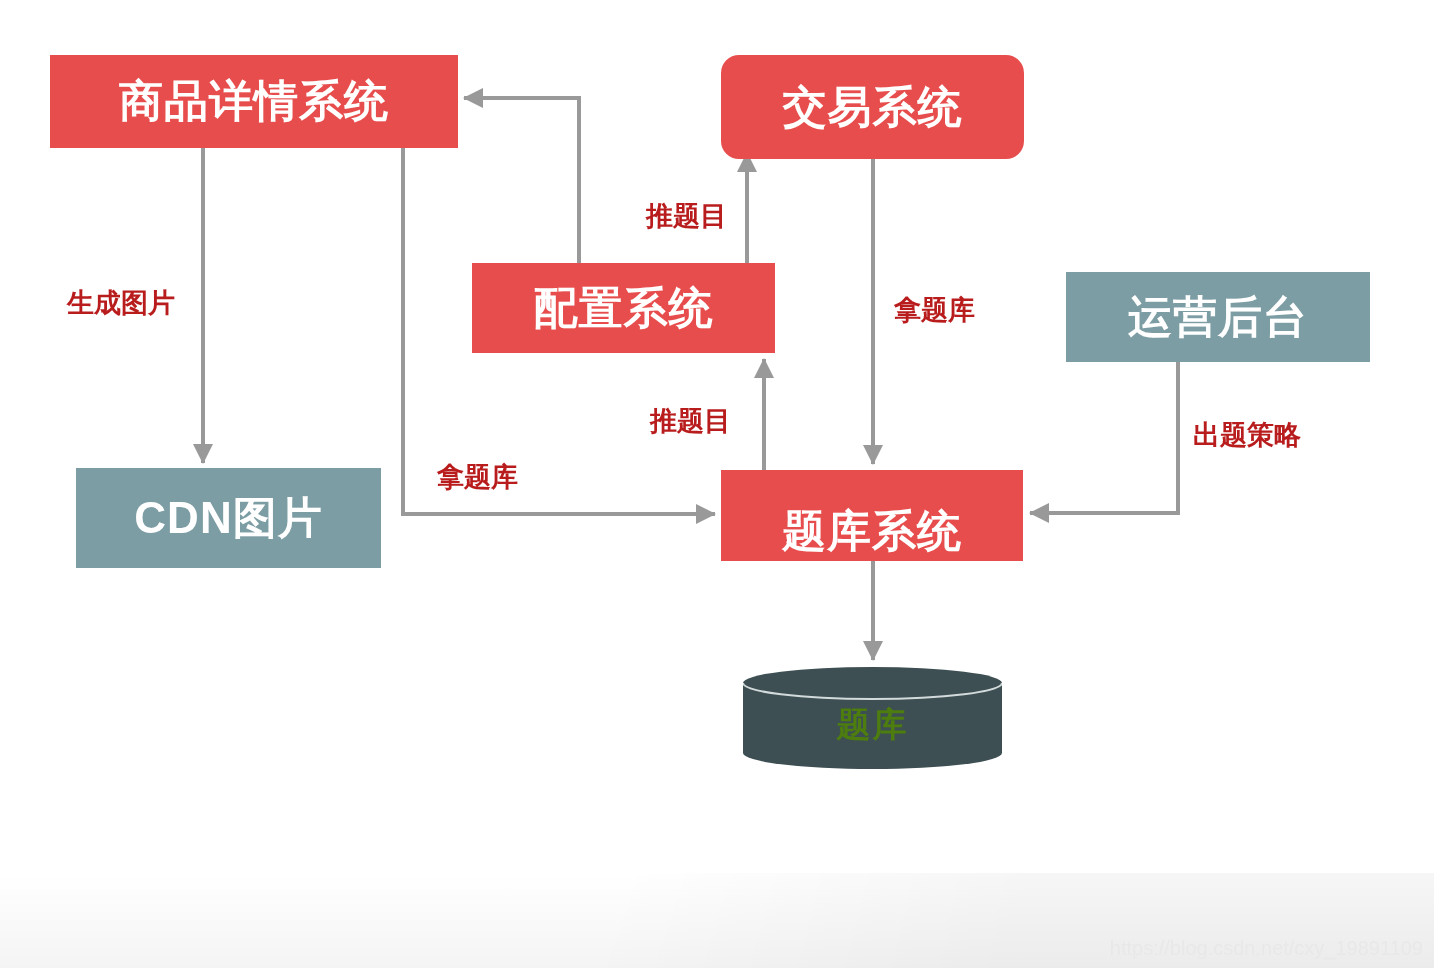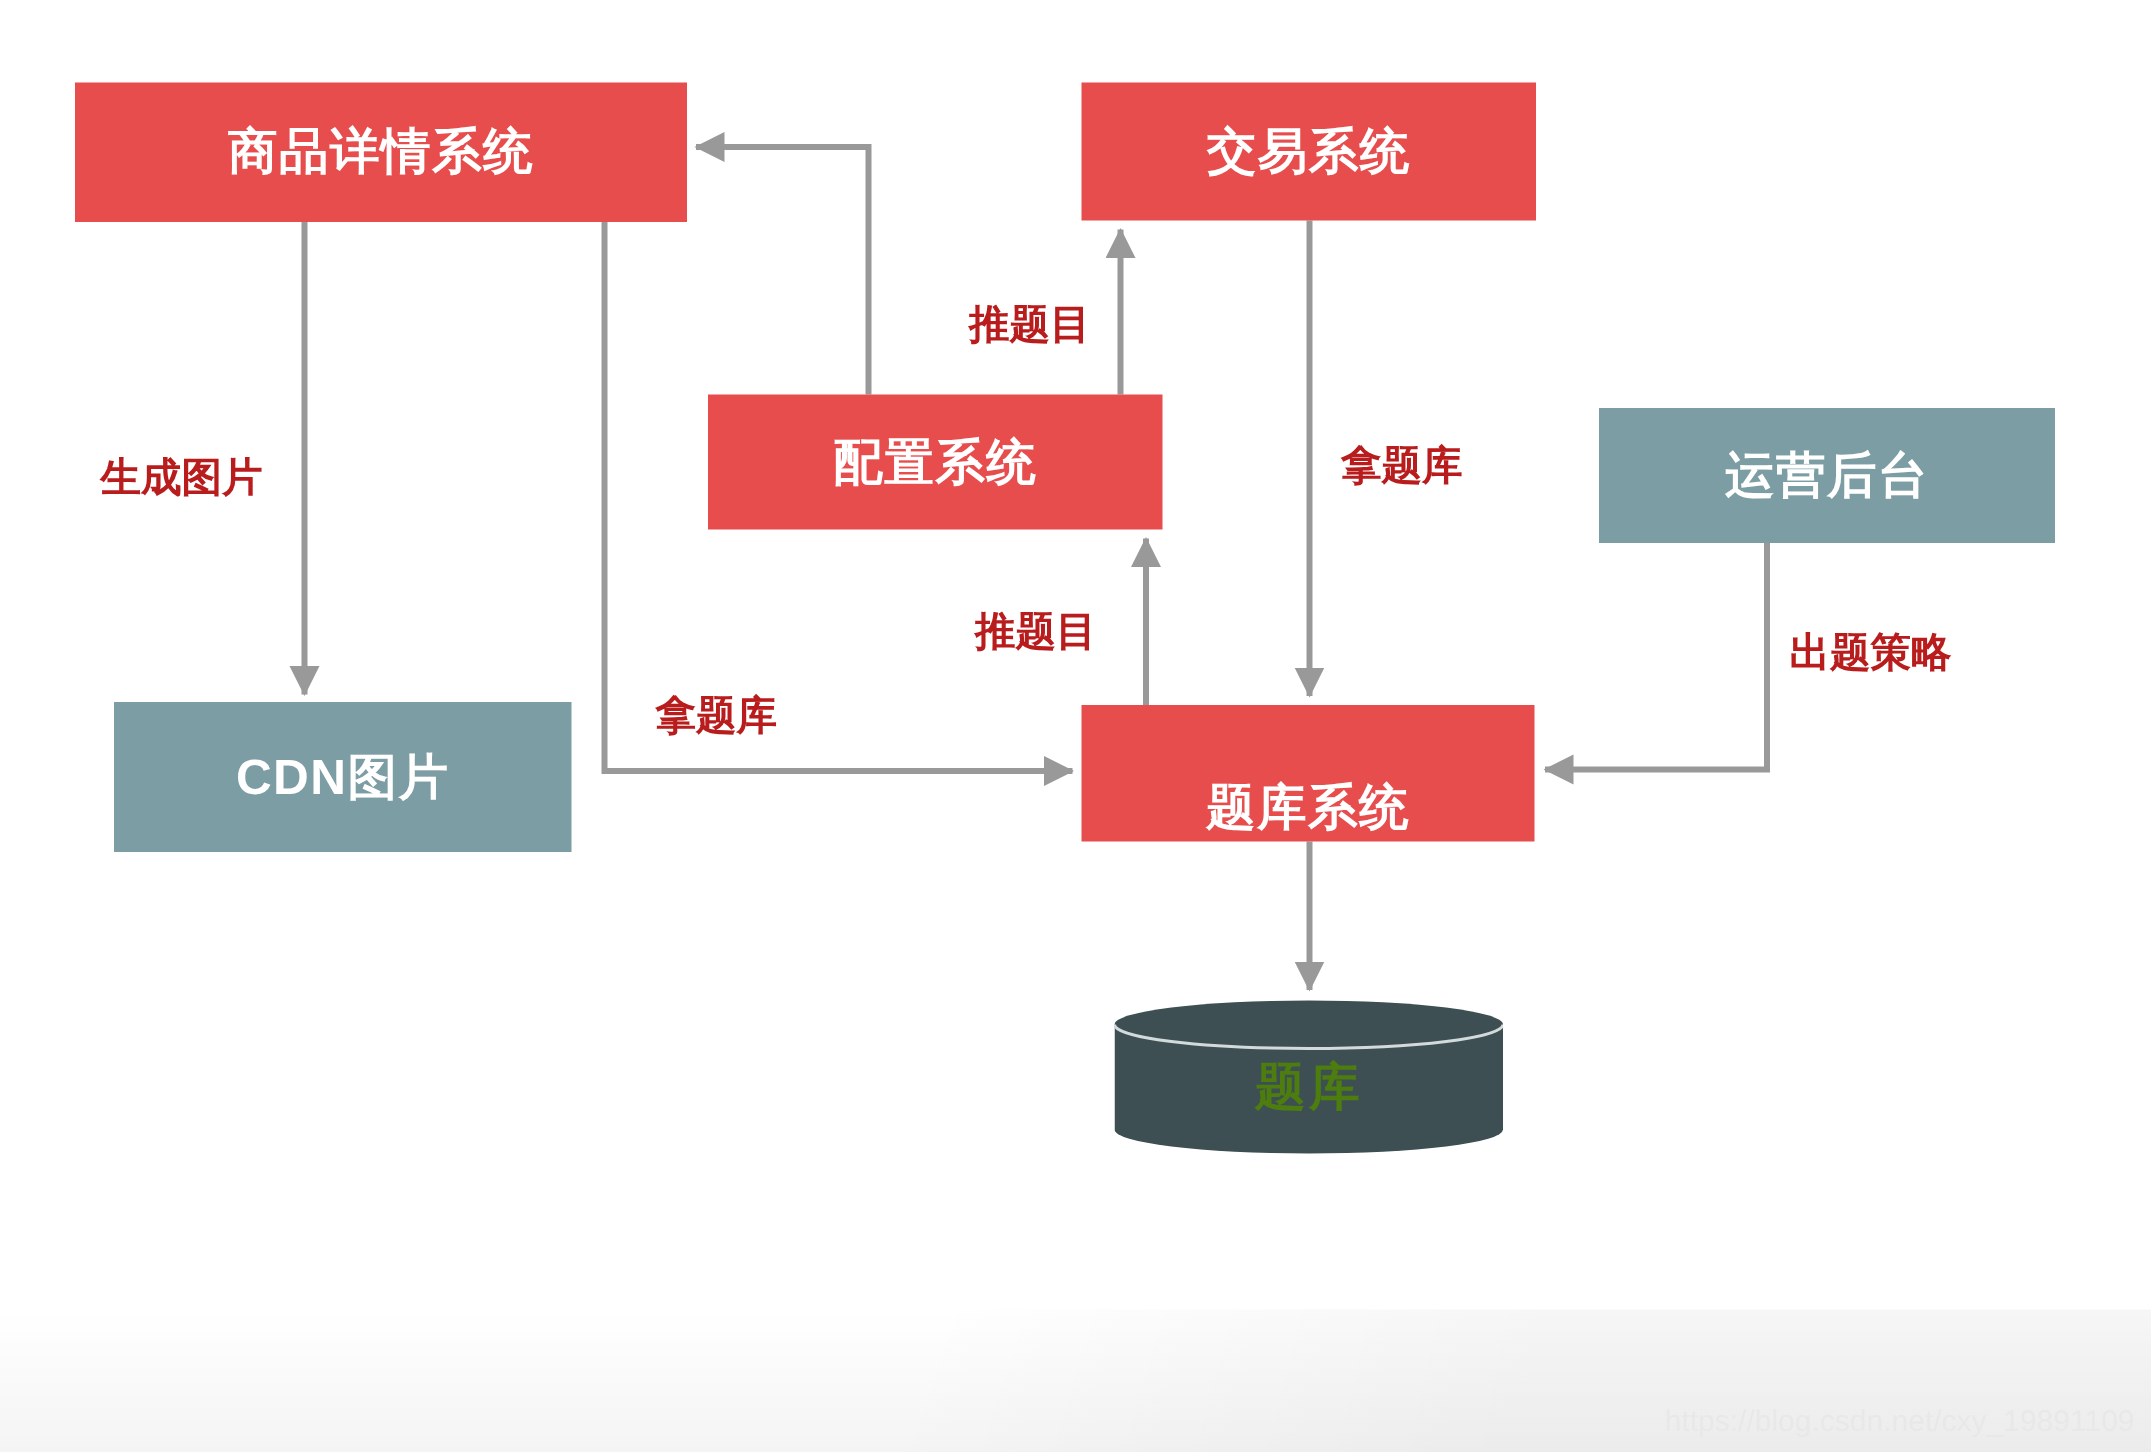--- a/index.html
+++ b/index.html
@@ -29,21 +29,21 @@
     fill: none;
     stroke: #999999;
     stroke-width: 4;
   }
   .node {
     position: absolute;
     display: flex;
     align-items: center;
     justify-content: center;
     color: #ffffff;
-    font-size: 33px;
+    font-size: 44px;
     font-weight: 700;
     letter-spacing: 1px;
     white-space: nowrap;
   }
   .node.red  { background: #E84D4D; }
   .node.teal { background: #7C9DA3; margin-left: 44px; }
   .cyl {
     position: absolute;
     left: 743px; top: 666px;
     width: 259px; height: 104px;
@@ -102,21 +102,21 @@
     <path class="edge-line" d="M764,470 V359" marker-end="url(#ah)"></path>
     <path class="edge-line" d="M403,148 V514 H715" marker-end="url(#ah)"></path>
     <path class="edge-line" d="M1178,362 V513 H1030" marker-end="url(#ah)"></path>
     <path class="edge-line" d="M873,561 V660" marker-end="url(#ah)"></path>
   </svg>
 
   <div class="node red" style="left:50px; top:55px; width:408px; height:93px;">
     <span>商品详情系统</span>
   </div>
 
-  <div class="node red" style="left:721px; top:55px; width:303px; height:92px;">
+  <div class="node red" style="left:721px; top:55px; width:303px; height:104px;border-radius:18px;">
     <span>交易系统</span>
   </div>
 
   <div class="node red" style="left:472px; top:263px; width:303px; height:90px;">
     <span>配置系统</span>
   </div>
 
   <div class="node teal" style="left:1022px; top:272px; width:304px; height:90px;">
     <span>运营后台</span>
   </div>
@@ -130,21 +130,21 @@
   </div>
 
   <div class="cyl">
     <svg width="259" height="104" viewBox="0 0 259 104">
       <path d="M0,17 A129.5,16 0 0 1 259,17 L259,87 A129.5,16 0 0 1 0,87 Z" fill="#3D4F53"></path>
       <path d="M0,17 A129.5,16 0 0 0 259,17" fill="none" stroke="#d3dadb" stroke-width="2"></path>
     </svg>
     <div class="cyl-label">题库</div>
   </div>
 
-  <div class="edge-label" style="left:67px; top:300px;text-align:center;">生成图片</div>
+  <div class="edge-label" style="left:67px; top:285px;text-align:center;">生成图片</div>
 
   <div class="edge-label" style="left:646px; top:198px;">推题目</div>
 
   <div class="edge-label" style="left:894px; top:292px;">拿题库</div>
 
   <div class="edge-label" style="left:650px; top:403px;">推题目</div>
 
   <div class="edge-label" style="left:437px; top:459px;">拿题库</div>
 
   <div class="edge-label" style="left:1193px; top:417px;">出题策略</div>

